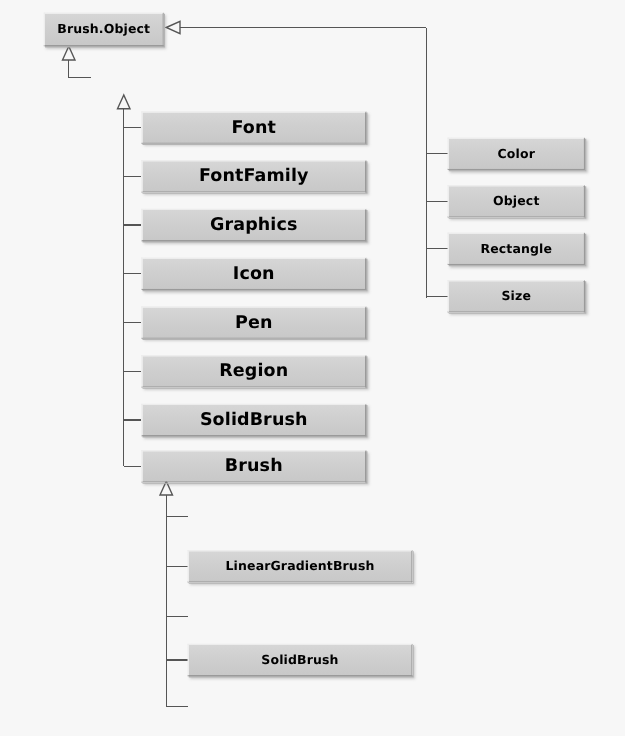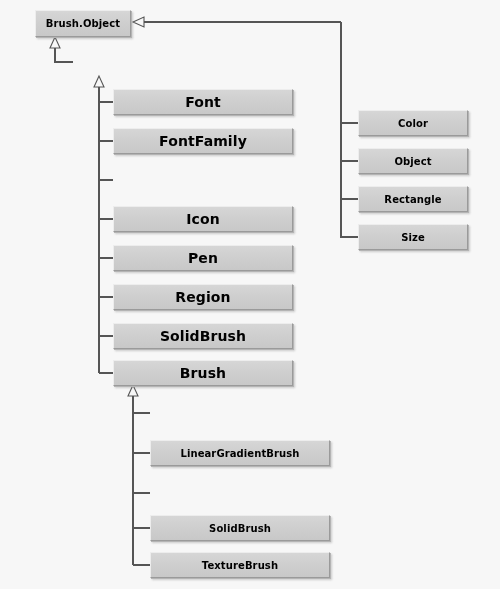--- a/index.html
+++ b/index.html
@@ -100,28 +100,28 @@
       <polygon points="133,385 128,396 138,396"></polygon>
       <polygon points="133,22 144,17 144,27"></polygon>
     </g>
   </svg>
 
   <div class="node root" style="left:35px; top:10px; width:96px; height:27px;">Brush.Object</div>
 
 
   <div class="node leaf" style="left:113px; top:89px; width:180px; height:26px;">Font</div>
   <div class="node leaf" style="left:113px; top:128px; width:180px; height:26px;">FontFamily</div>
+  <div class="node leaf" style="left:113px; top:167px; width:180px; height:26px;">Graphics</div>
   <div class="node leaf" style="left:113px; top:206px; width:180px; height:26px;">Icon</div>
   <div class="node leaf" style="left:113px; top:245px; width:180px; height:26px;">Pen</div>
   <div class="node leaf" style="left:113px; top:284px; width:180px; height:26px;">Region</div>
   <div class="node leaf" style="left:113px; top:323px; width:180px; height:26px;">SolidBrush</div>
   <div class="node leaf" style="left:113px; top:360px; width:180px; height:26px;">Brush</div>
 
   <div class="node sub" style="left:150px; top:440px; width:180px; height:26px;">LinearGradientBrush</div>
   <div class="node sub" style="left:150px; top:515px; width:180px; height:26px;">SolidBrush</div>
-  <div class="node sub" style="left:150px; top:552px; width:180px; height:26px;">TextureBrush</div>
 
   <div class="node value" style="left:358px; top:110px; width:110px; height:26px;">Color</div>
   <div class="node value" style="left:358px; top:148px; width:110px; height:26px;">Object</div>
   <div class="node value" style="left:358px; top:186px; width:110px; height:26px;">Rectangle</div>
   <div class="node value" style="left:358px; top:224px; width:110px; height:26px;">Size</div>
 
 </div>
 
 </body></html>

